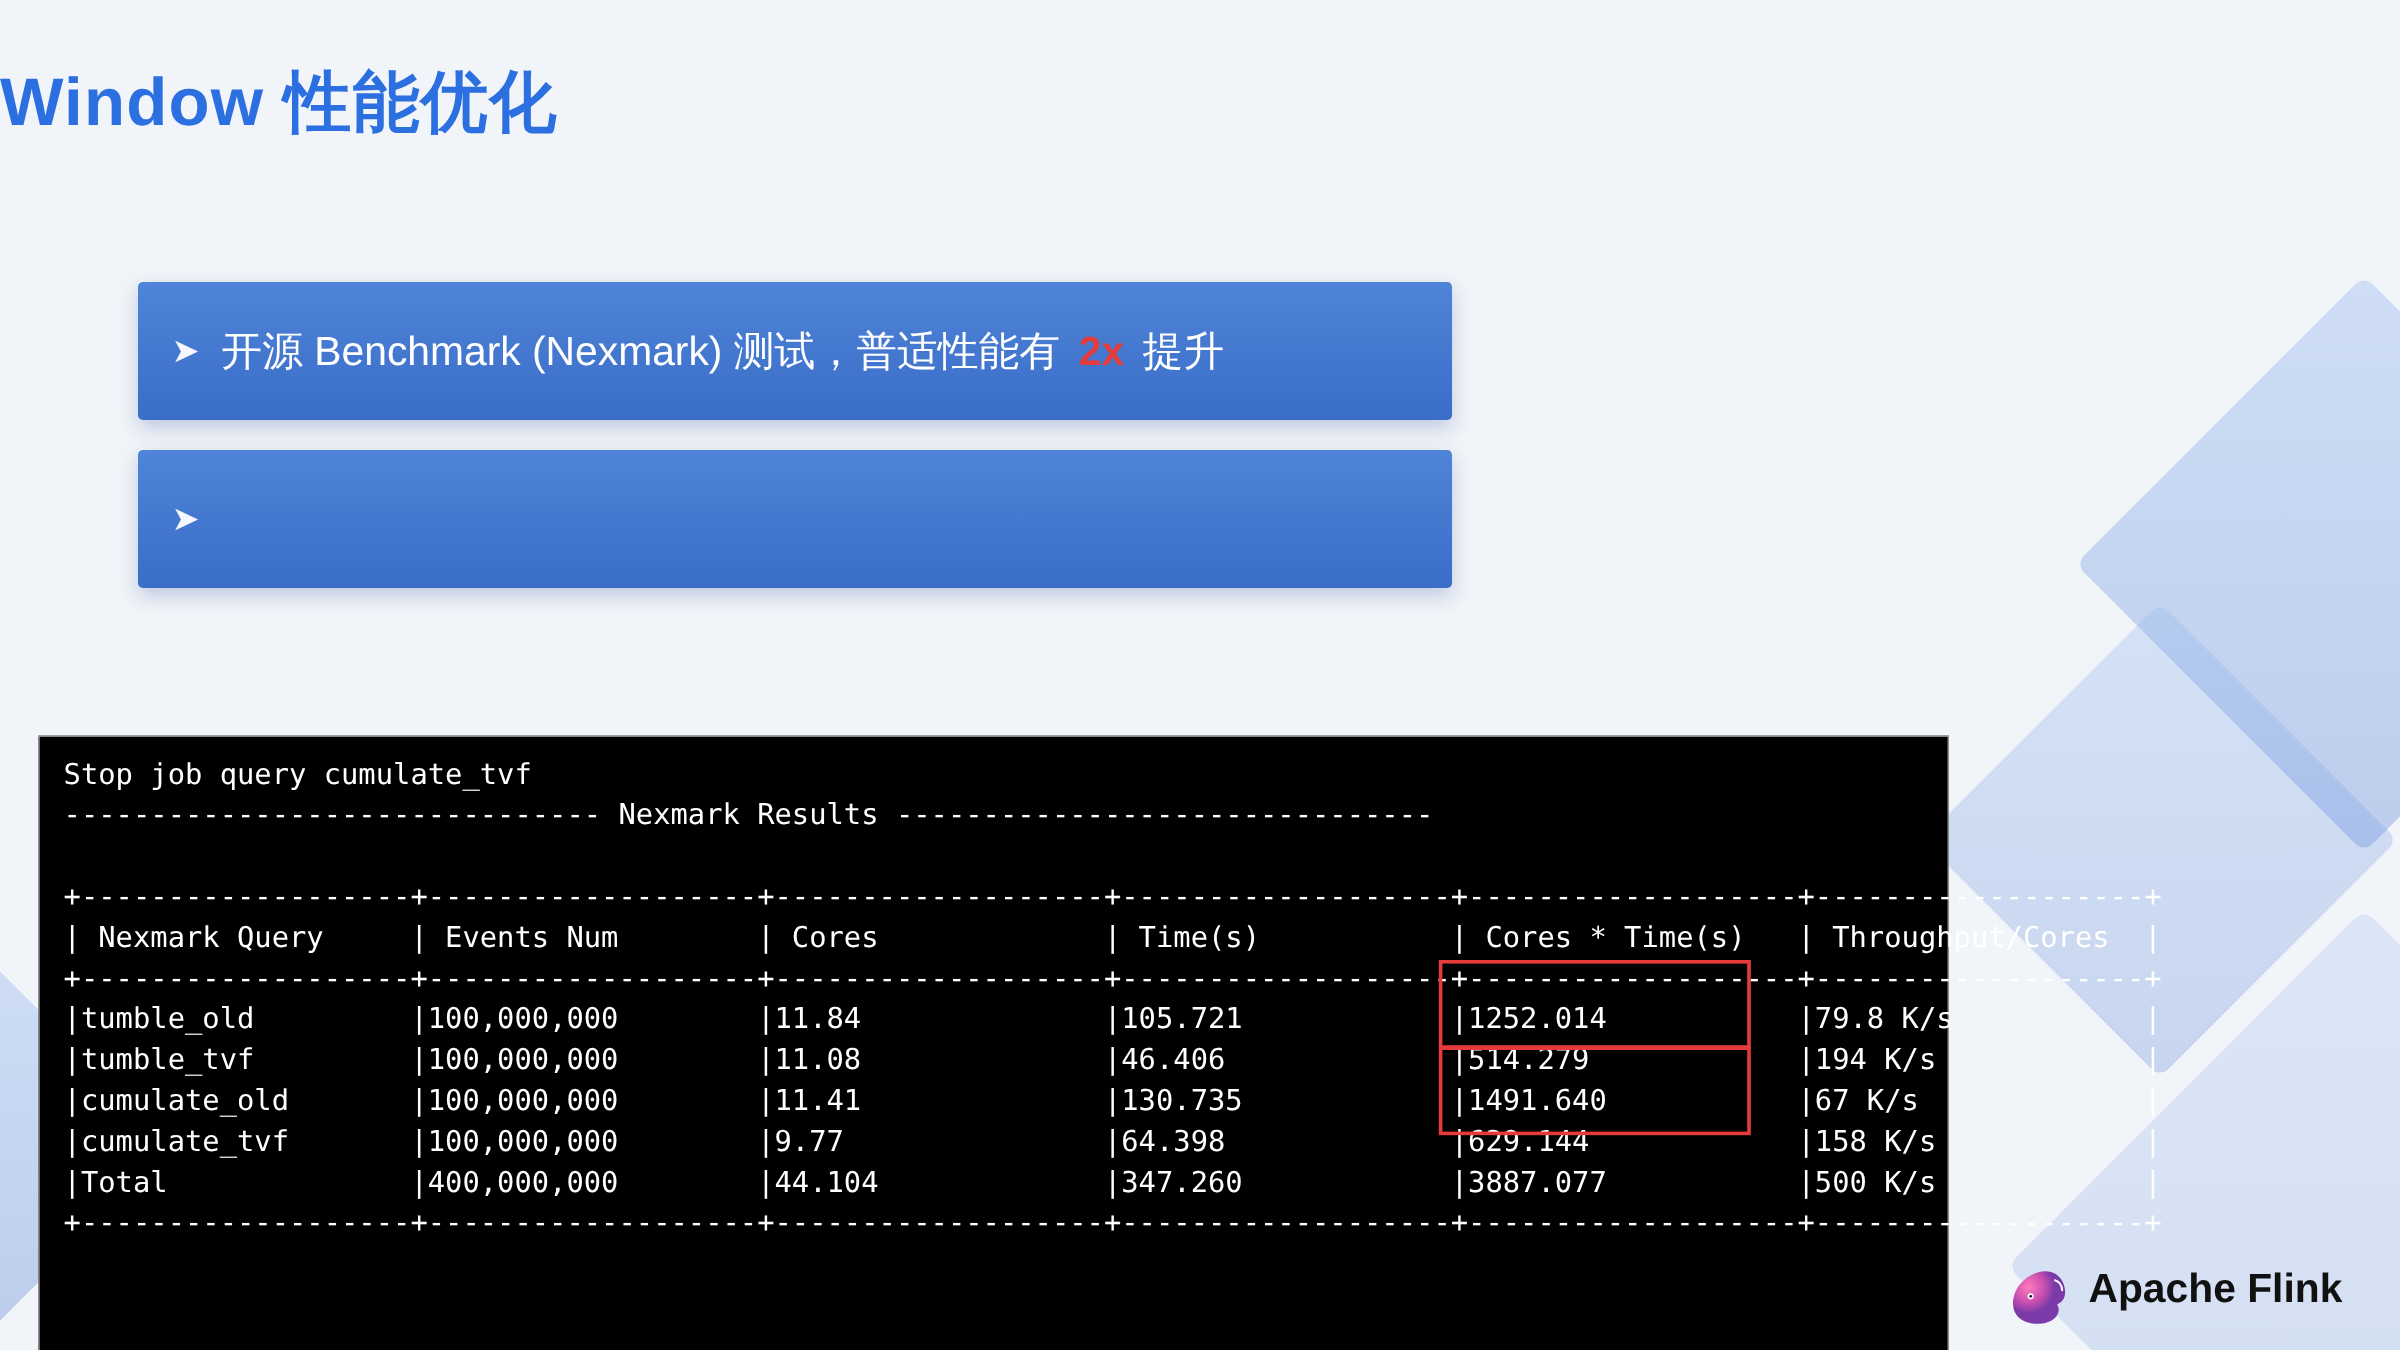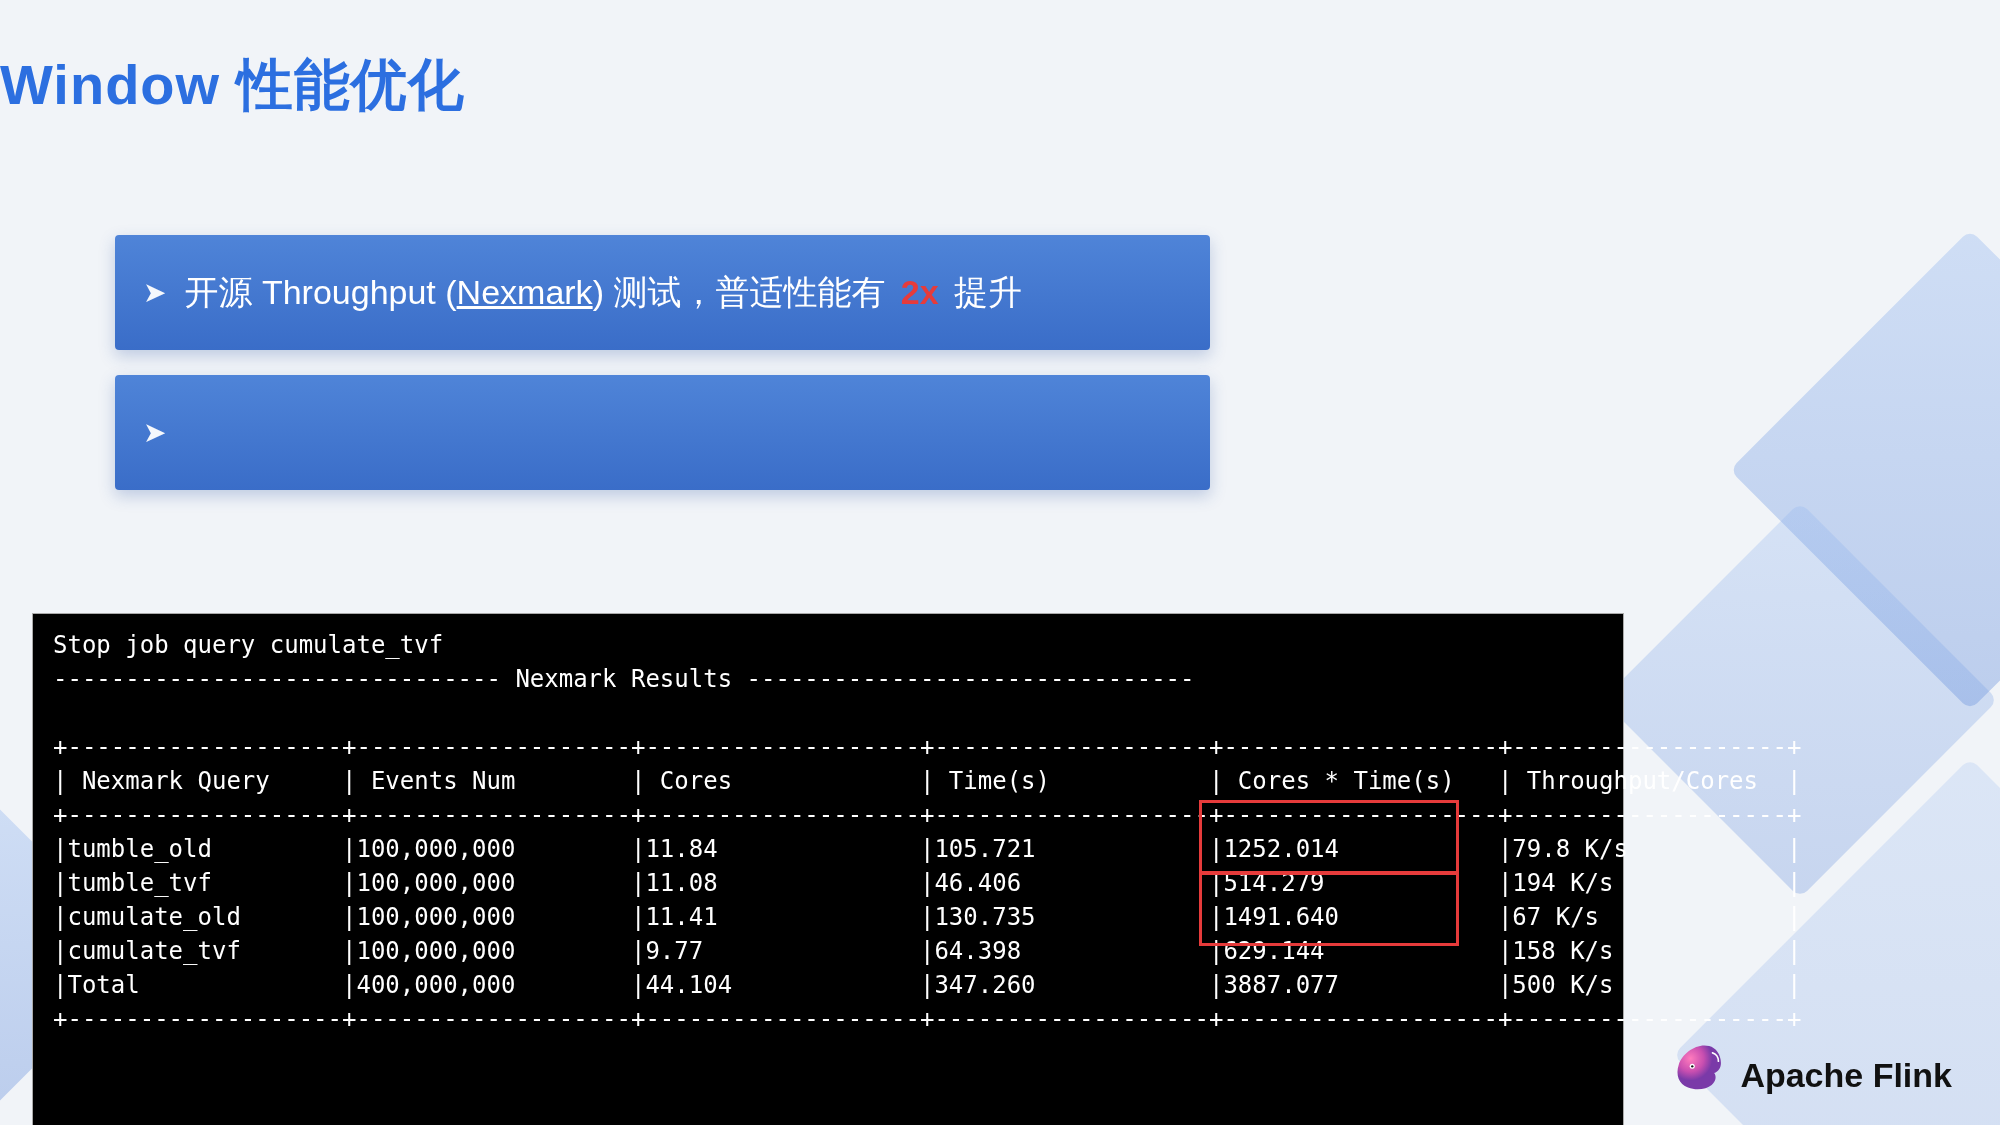--- a/index.html
+++ b/index.html
@@ -1,25 +1,25 @@
 <!DOCTYPE html>
 <html><head>
 <meta charset="utf-8">
 <style>
   html,body{margin:0;padding:0;width:2000px;height:1125px;background:#f1f4f8;font-family:"Helvetica Neue",Arial,"PingFang SC","Microsoft YaHei",sans-serif;overflow:hidden;position:relative}
   .title{position:absolute;top:48px;left:0;width:100%;font-size:56px;font-weight:700;color:#2c6fe0;letter-spacing:1px}
   .callout{position:absolute;left:115px;width:1095px;height:115px;background:linear-gradient(180deg,#4f84d8 0%,#3a6dc8 100%);color:#fff;font-size:34px;display:flex;align-items:center;padding:0 28px;box-sizing:border-box;border-radius:4px;box-shadow:0 6px 16px rgba(40,80,160,.25)}
   .callout .arrow{margin-right:18px;font-size:28px;opacity:.95}
   .callout .hi{color:#e63b3b;font-weight:700;margin:5px 6px}
-  .callout .ul{text-decoration:underline}
+  .callout .ul{}
   #callout1{top:235px}
   #callout2{top:375px}
   .term{position:absolute;left:32px;top:613px;width:1592px;background:#000;color:#fff;font-family:"Menlo","Consolas",monospace;font-size:24px;line-height:34px;padding:14px 20px 24px;border:1px solid #aaa;box-sizing:border-box;white-space:pre}
   .term .hl{position:absolute;border:3px solid #e63b3b;box-sizing:border-box}
-  .logo{position:absolute;right:48px;bottom:30px;display:flex;align-items:flex-end;gap:14px}
+  .logo{position:absolute;right:48px;bottom:16px;display:flex;align-items:flex-start;gap:14px}
   .logo .txt{font-size:34px;font-weight:800;color:#111}
   .logo svg{width:54px;height:54px}
   
   .cube{position:absolute;transform:rotate(45deg);background:linear-gradient(135deg,#8fb4ef,#5a86d8);border-radius:10px;opacity:.35}
   .cube.a{width:340px;height:340px;right:-140px;top:300px}
   .cube.b{width:280px;height:280px;right:60px;top:560px;opacity:.28}
   .cube.c{width:420px;height:420px;right:-180px;bottom:-140px;opacity:.22}
   .cube.d{width:220px;height:220px;left:-120px;bottom:60px}
   .cube.e{width:160px;height:160px;left:120px;bottom:-80px;opacity:.25}
 </style>
@@ -30,21 +30,21 @@
 <div class="cube b"></div>
 <div class="cube c"></div>
 <div class="cube d"></div>
 <div class="cube e"></div>
 
 <div class="title">Window 性能优化</div>
 
 <div id="callout1" class="callout">
   <span class="arrow">➤</span>
   <span>
-    <span>开源 Throughput (</span><span class="ul">Nexmark</span><span>) 测试，普适性能有 </span><span class="hi">2x</span><span> 提升</span>
+    <span>开源 Benchmark (</span><span class="ul">Nexmark</span><span>) 测试，普适性能有 </span><span class="hi">2x</span><span> 提升</span>
   </span>
 </div>
 
 <div id="callout2" class="callout">
   <span class="arrow">➤</span>
 </div>
 
 <div class="term"><span>Stop job query cumulate_tvf</span>
 <span>------------------------------- Nexmark Results -------------------------------</span>
 

